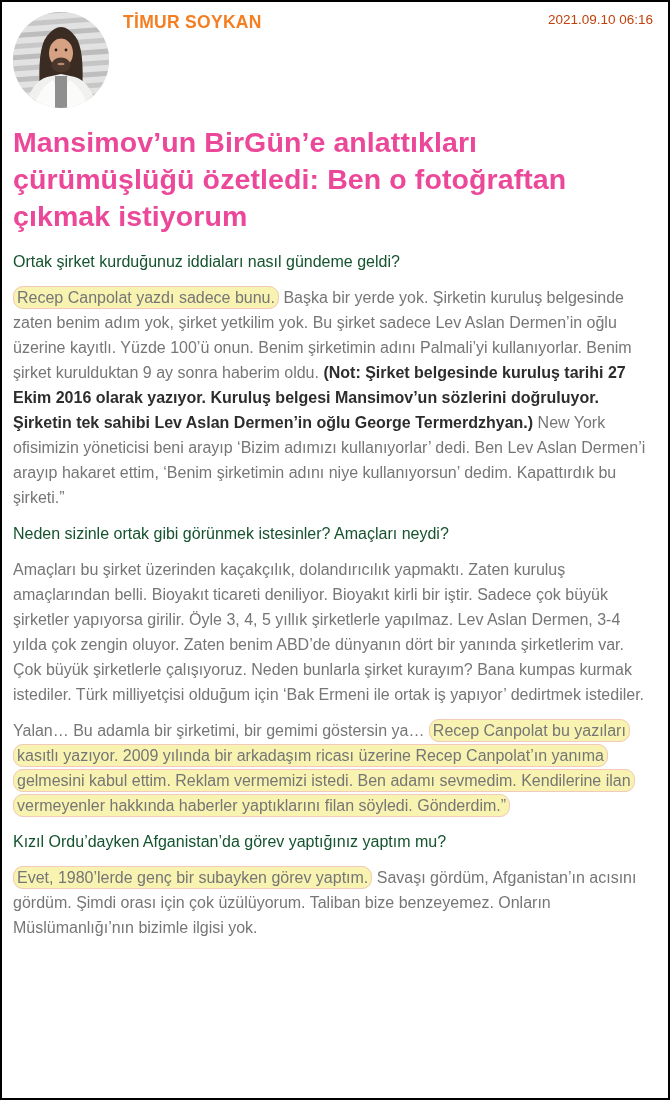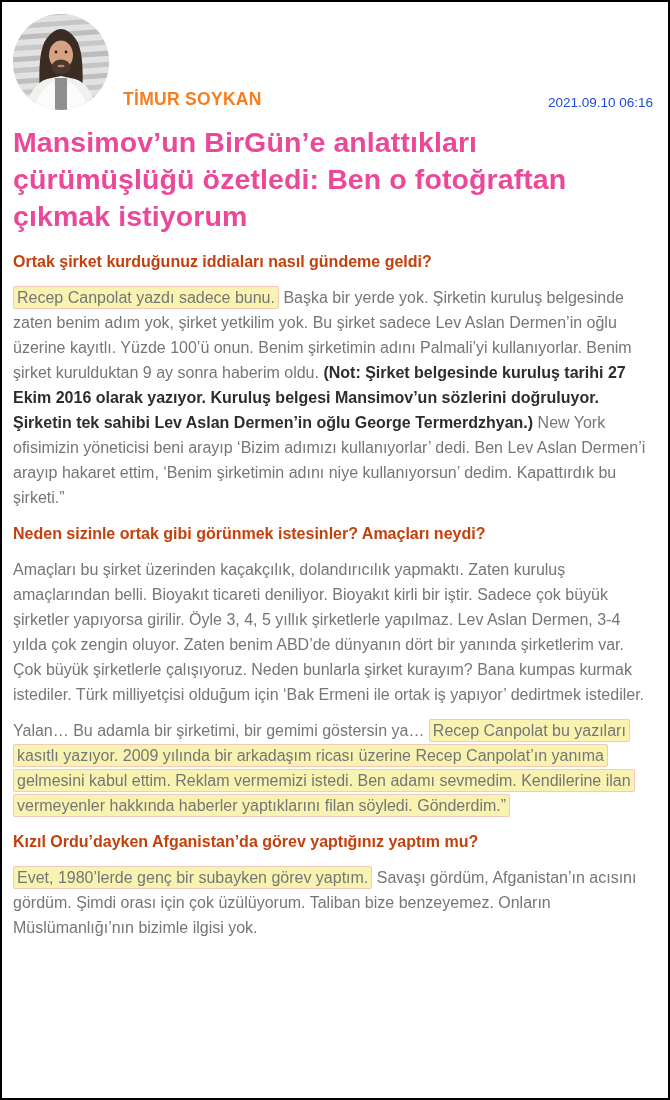--- a/index.html
+++ b/index.html
@@ -10,21 +10,21 @@
     box-sizing: border-box;
     background: #ffffff;
     border: 2px solid #000000;
     padding: 10px 13px 8px 11px;
     overflow: hidden;
     font-family: "Liberation Sans", sans-serif;
   }
   
   .header {
     display: flex;
-    align-items: flex-end;
+    align-items: flex-start;
     height: 98px;
     margin-bottom: 14px;
   }
   .avatar {
     width: 96px;
     height: 96px;
     border-radius: 50%;
     overflow: hidden;
     flex: none;
     background: #d8d8d8;
@@ -33,52 +33,52 @@
   .author-name {
     margin-left: 14px;
     color: #f57e20;
     font-weight: bold;
     font-size: 17.5px;
     letter-spacing: 0.3px;
     cursor: pointer;
   }
   .pub-date {
     margin-left: auto;
-    color: #1d4ed8;
+    color: #c2410c;
     font-size: 13.5px;
     padding-right: 2px;
   }
   
   .title {
     margin: 14px 0 14px 0;
     color: #ec4899;
     font-size: 28.5px;
     line-height: 1.3;
     font-weight: bold;
     letter-spacing: 0.1px;
   }
   
   .article p {
     font-size: 16px;
     line-height: 25px;
     margin: 0 0 11px 0;
   }
   .article p.question {
-    color: #c2410c;
-    font-weight: bold;
+    color: #14532d;
+    font-weight: normal;
   }
   .article p.answer { color: #767676; }
   .seg-bold {
     color: #2d2d2d;
     font-weight: bold;
   }
   .seg-highlight {
     background: #f8f3b0;
     border: 1px solid #f2c9ba;
-    border-radius: 2px;
+    border-radius: 10px;
     padding: 2px 3px;
     -webkit-box-decoration-break: clone;
     box-decoration-break: clone;
   }
 </style>
 </head>
 <body>
 
 <div class="page">
 

